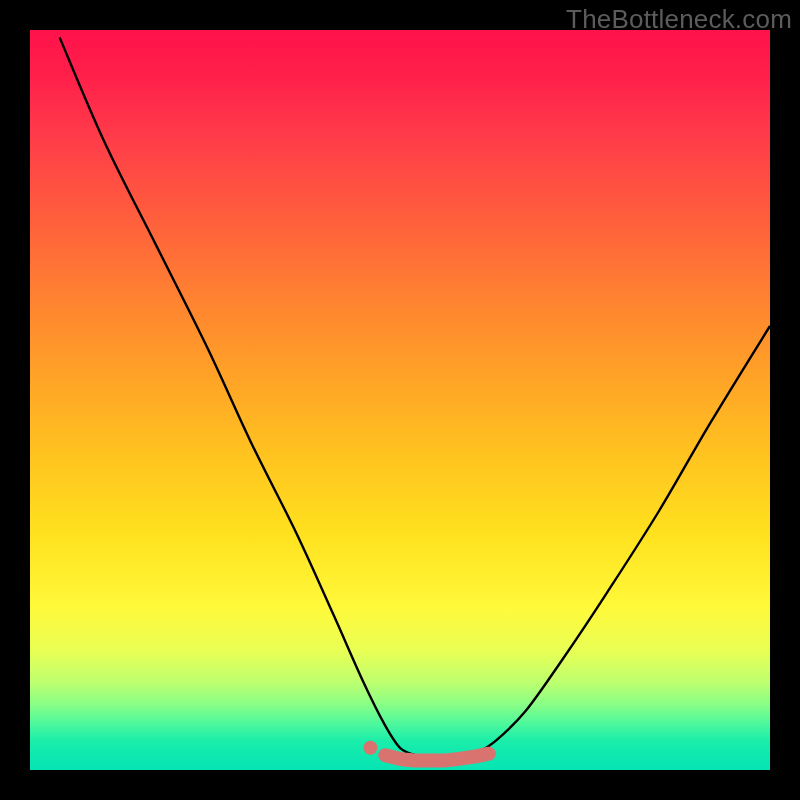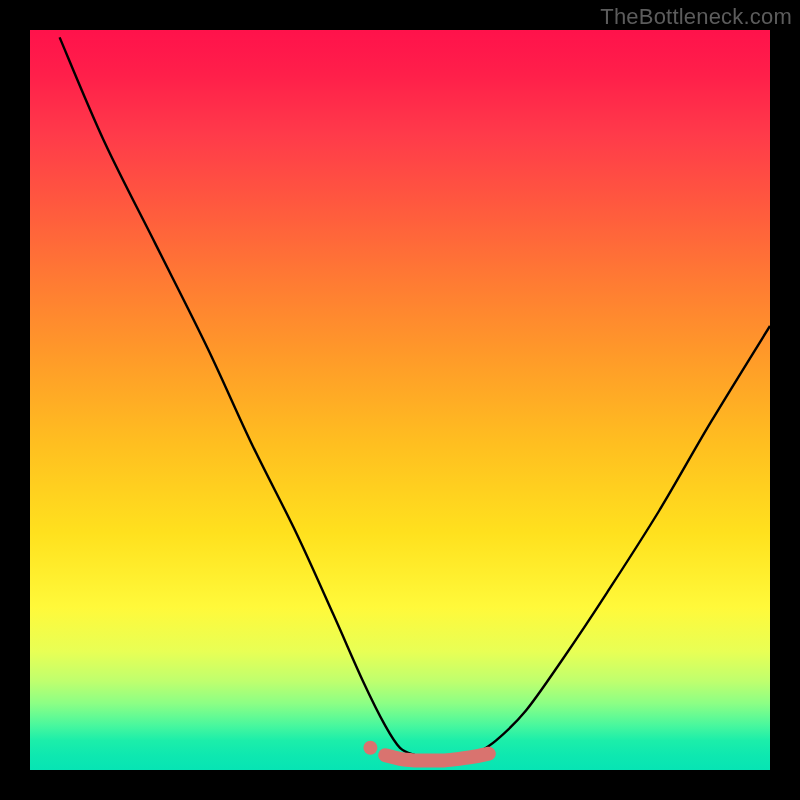--- a/index.html
+++ b/index.html
@@ -41,21 +41,21 @@
       #1ceeaa 96%,
       #0ee8b0 98%,
       #07e4b4 100%
     );
   }
   .watermark {
     position: absolute;
     top: 4px;
     right: 8px;
     color: #5c5c5c;
-    font-size: 22px;
+    font-size: 26px;
     font-weight: 500;
     letter-spacing: 0.2px;
     user-select: none;
   }
   svg.curves {
     position: absolute;
     left: 0;
     top: 0;
     width: 740px;
     height: 740px;

